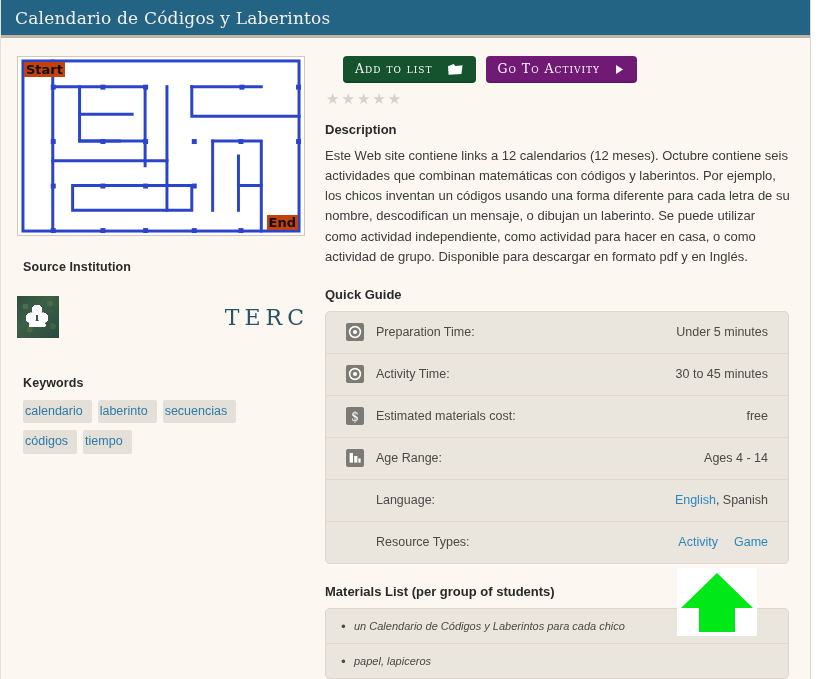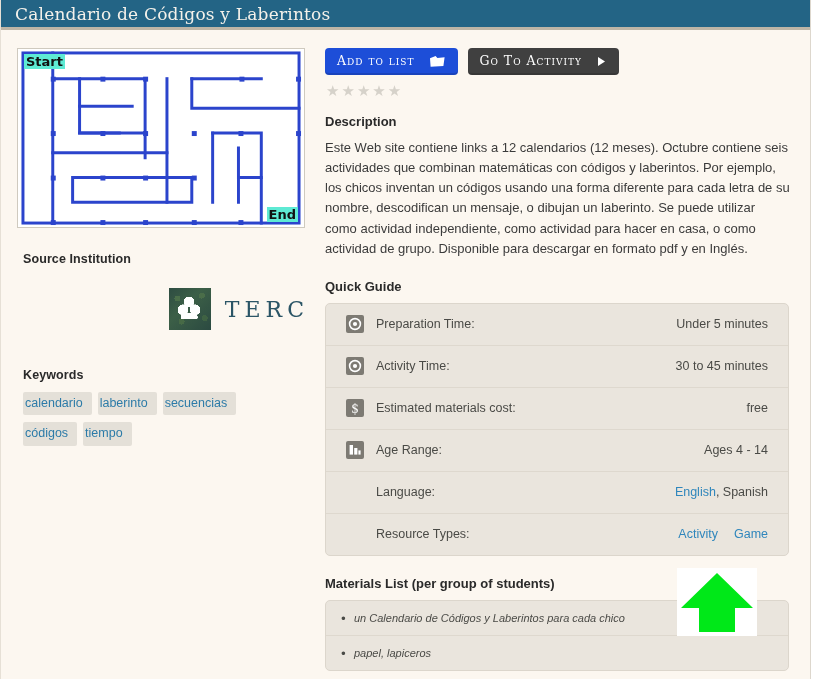--- a/index.html
+++ b/index.html
@@ -21,21 +21,21 @@
     background: #fcf7f0;
     box-sizing: border-box;
     border-left: 1px solid #e6e0d6;
     border-right: 1px solid #ddd7cd;
     overflow: hidden;
   }
 
   
   .titlebar {
     position: relative;
-    height: 30px;
+    height: 38px;
     background: #236485;
     border-bottom: 3px solid #bdb5a6;
     box-sizing: border-box;
     display: flex;
     align-items: center;
     padding-left: 14px;
   }
   .titlebar .title {
     color: #f4f1ea;
     font-family: "DejaVu Serif", "Liberation Serif", serif;
@@ -68,39 +68,39 @@
     box-sizing: border-box;
     position: relative;
   }
   .maze-box svg { display: block; width: 100%; height: 100%; }
   .maze-label {
     position: absolute;
     font-family: "DejaVu Sans", sans-serif;
     font-size: 13px;
     font-weight: 700;
     color: #111;
-    background: #5eead4;
+    background: #c2410c;
     line-height: 1;
     padding: 1px 2px;
   }
   .maze-start { left: 6px; top: 5px; }
   .maze-end { right: 6px; bottom: 5px; }
 
   
   .side-head {
     font-size: 12.5px;
     font-weight: 700;
     color: #2a2a2a;
     margin: 24px 0 10px 6px;
     letter-spacing: 0.1px;
   }
   .terc-wrap {
     display: flex;
     align-items: center;
-    justify-content: flex-end;
+    justify-content: space-between;
     margin-top: 22px;
   }
   .terc-mark {
     width: 42px;
     height: 42px;
     position: relative;
     background:
       radial-gradient(circle at 20% 25%, #4b6f4a 0 3px, transparent 3px),
       radial-gradient(circle at 78% 18%, #4a6d49 0 3px, transparent 3px),
       radial-gradient(circle at 30% 80%, #476a46 0 3px, transparent 3px),
@@ -159,22 +159,22 @@
     color: #ffffff;
     font-family: "DejaVu Serif", "Liberation Serif", serif;
     font-size: 12.5px;
     font-variant: small-caps;
     letter-spacing: 1px;
     padding: 7px 12px;
     cursor: pointer;
     box-shadow: inset 0 -2px 0 rgba(0,0,0,.13);
     white-space: nowrap;
   }
-  .btn-blue { background: #1d4ed8; }
-  .btn-green { background: #404040; }
+  .btn-blue { background: #14532d; margin-left: 18px; }
+  .btn-green { background: #701a75; }
   .btn .lbl { line-height: 1; }
   .btn .glyph { margin-left: 14px; display: inline-flex; align-items: center; }
 
   .stars {
     margin: 8px 0 0 1px;
     letter-spacing: 2px;
     color: #d6d2ca;
     font-size: 15px;
     line-height: 1;
   }

